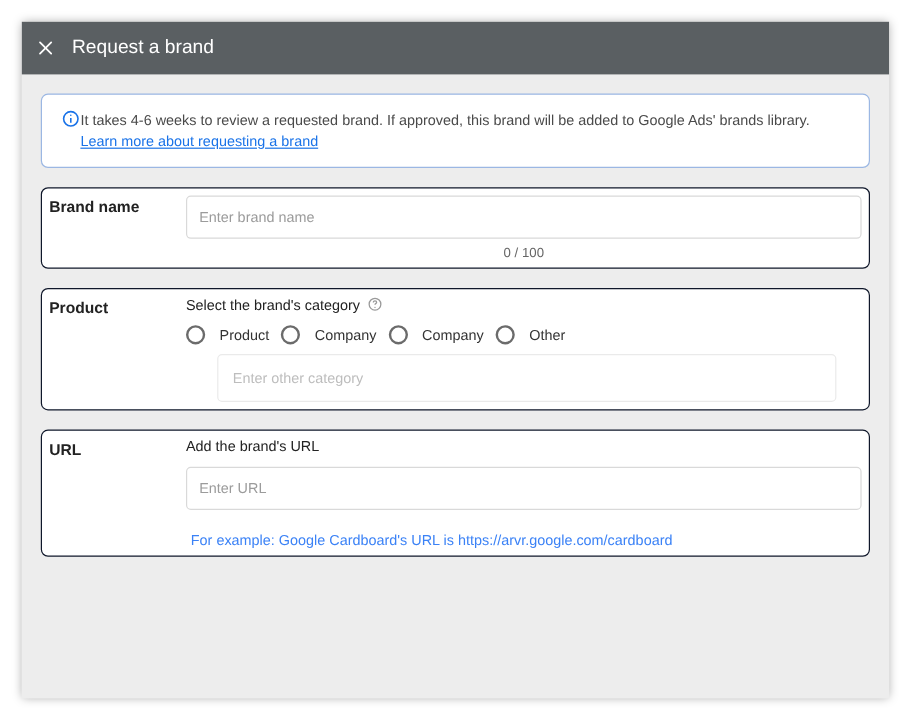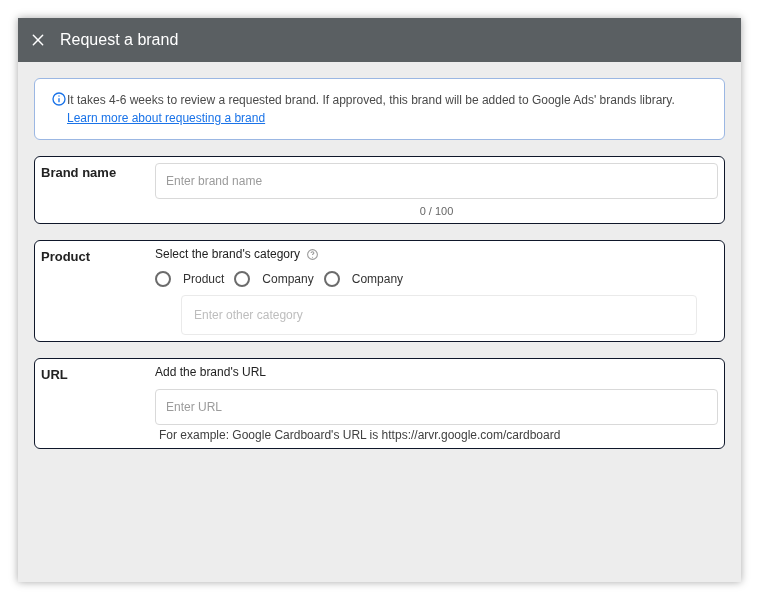--- a/index.html
+++ b/index.html
@@ -67,21 +67,21 @@
     border: 1px solid #d9d9d9;
     border-radius: 4px;
     padding: 0 10px;
     font-size: 12px;
     color: #b91c1c;
   }
   .text-input::placeholder { color: #9b9b9b; }
   .counter { text-align: center; font-size: 11px; color: #666; margin-top: 6px; }
   .section-heading {
     font-size: 12px; color: #222; margin-bottom: 10px;
-    display: flex; align-items: center; gap: 6px;
+    display: flex; gap: 6px;
   }
   .help-icon { color: #9a9a9a; display:inline-flex; }
   
   .radios { display: flex; flex-direction: row; gap: 10px; }
   .radio-row {
     display: flex; align-items: center; gap: 12px;
     font-size: 12px; color: #333;
     cursor: pointer;
   }
   .radio-circle {
@@ -93,21 +93,21 @@
   .other-input {
     width: 96%;
     height: 40px;
     border: 1px solid #eaeaea;
     border-radius: 4px;
     padding: 0 12px;
     font-size: 12px;
     color: #bbb;
   }
   .other-input::placeholder { color: #bdbdbd; }
-  .example-text { font-size: 12px; color: #404040; margin-top: 3px; padding-left: 4px; }
+  .example-text { font-size: 12px; color: #3b82f6; margin-top: 18px; padding-left: 4px; }
 </style>
 </head>
 <body>
 
 <div class="frame">
   <div class="surface">
 
     <div class="titlebar">
       <span class="close">
         <svg width="16" height="16" viewBox="0 0 24 24" fill="none" stroke="#fff" stroke-width="2.2" stroke-linecap="round">
@@ -160,20 +160,24 @@
               <span>Product</span>
             </label>
             <label class="radio-row">
               <span class="radio-circle"></span>
               <span>Company</span>
             </label>
             <label class="radio-row">
               <span class="radio-circle"></span>
               <span>Company</span>
             </label>
+            <label class="radio-row">
+              <span class="radio-circle"></span>
+              <span>Other</span>
+            </label>
           </div>
           <div class="other-input-wrap">
             <input type="text" class="other-input" placeholder="Enter other category" style="">
           </div>
         </div>
       </div>
 
       <div class="card">
         <div class="label-col">URL</div>
         <div class="content-col">

